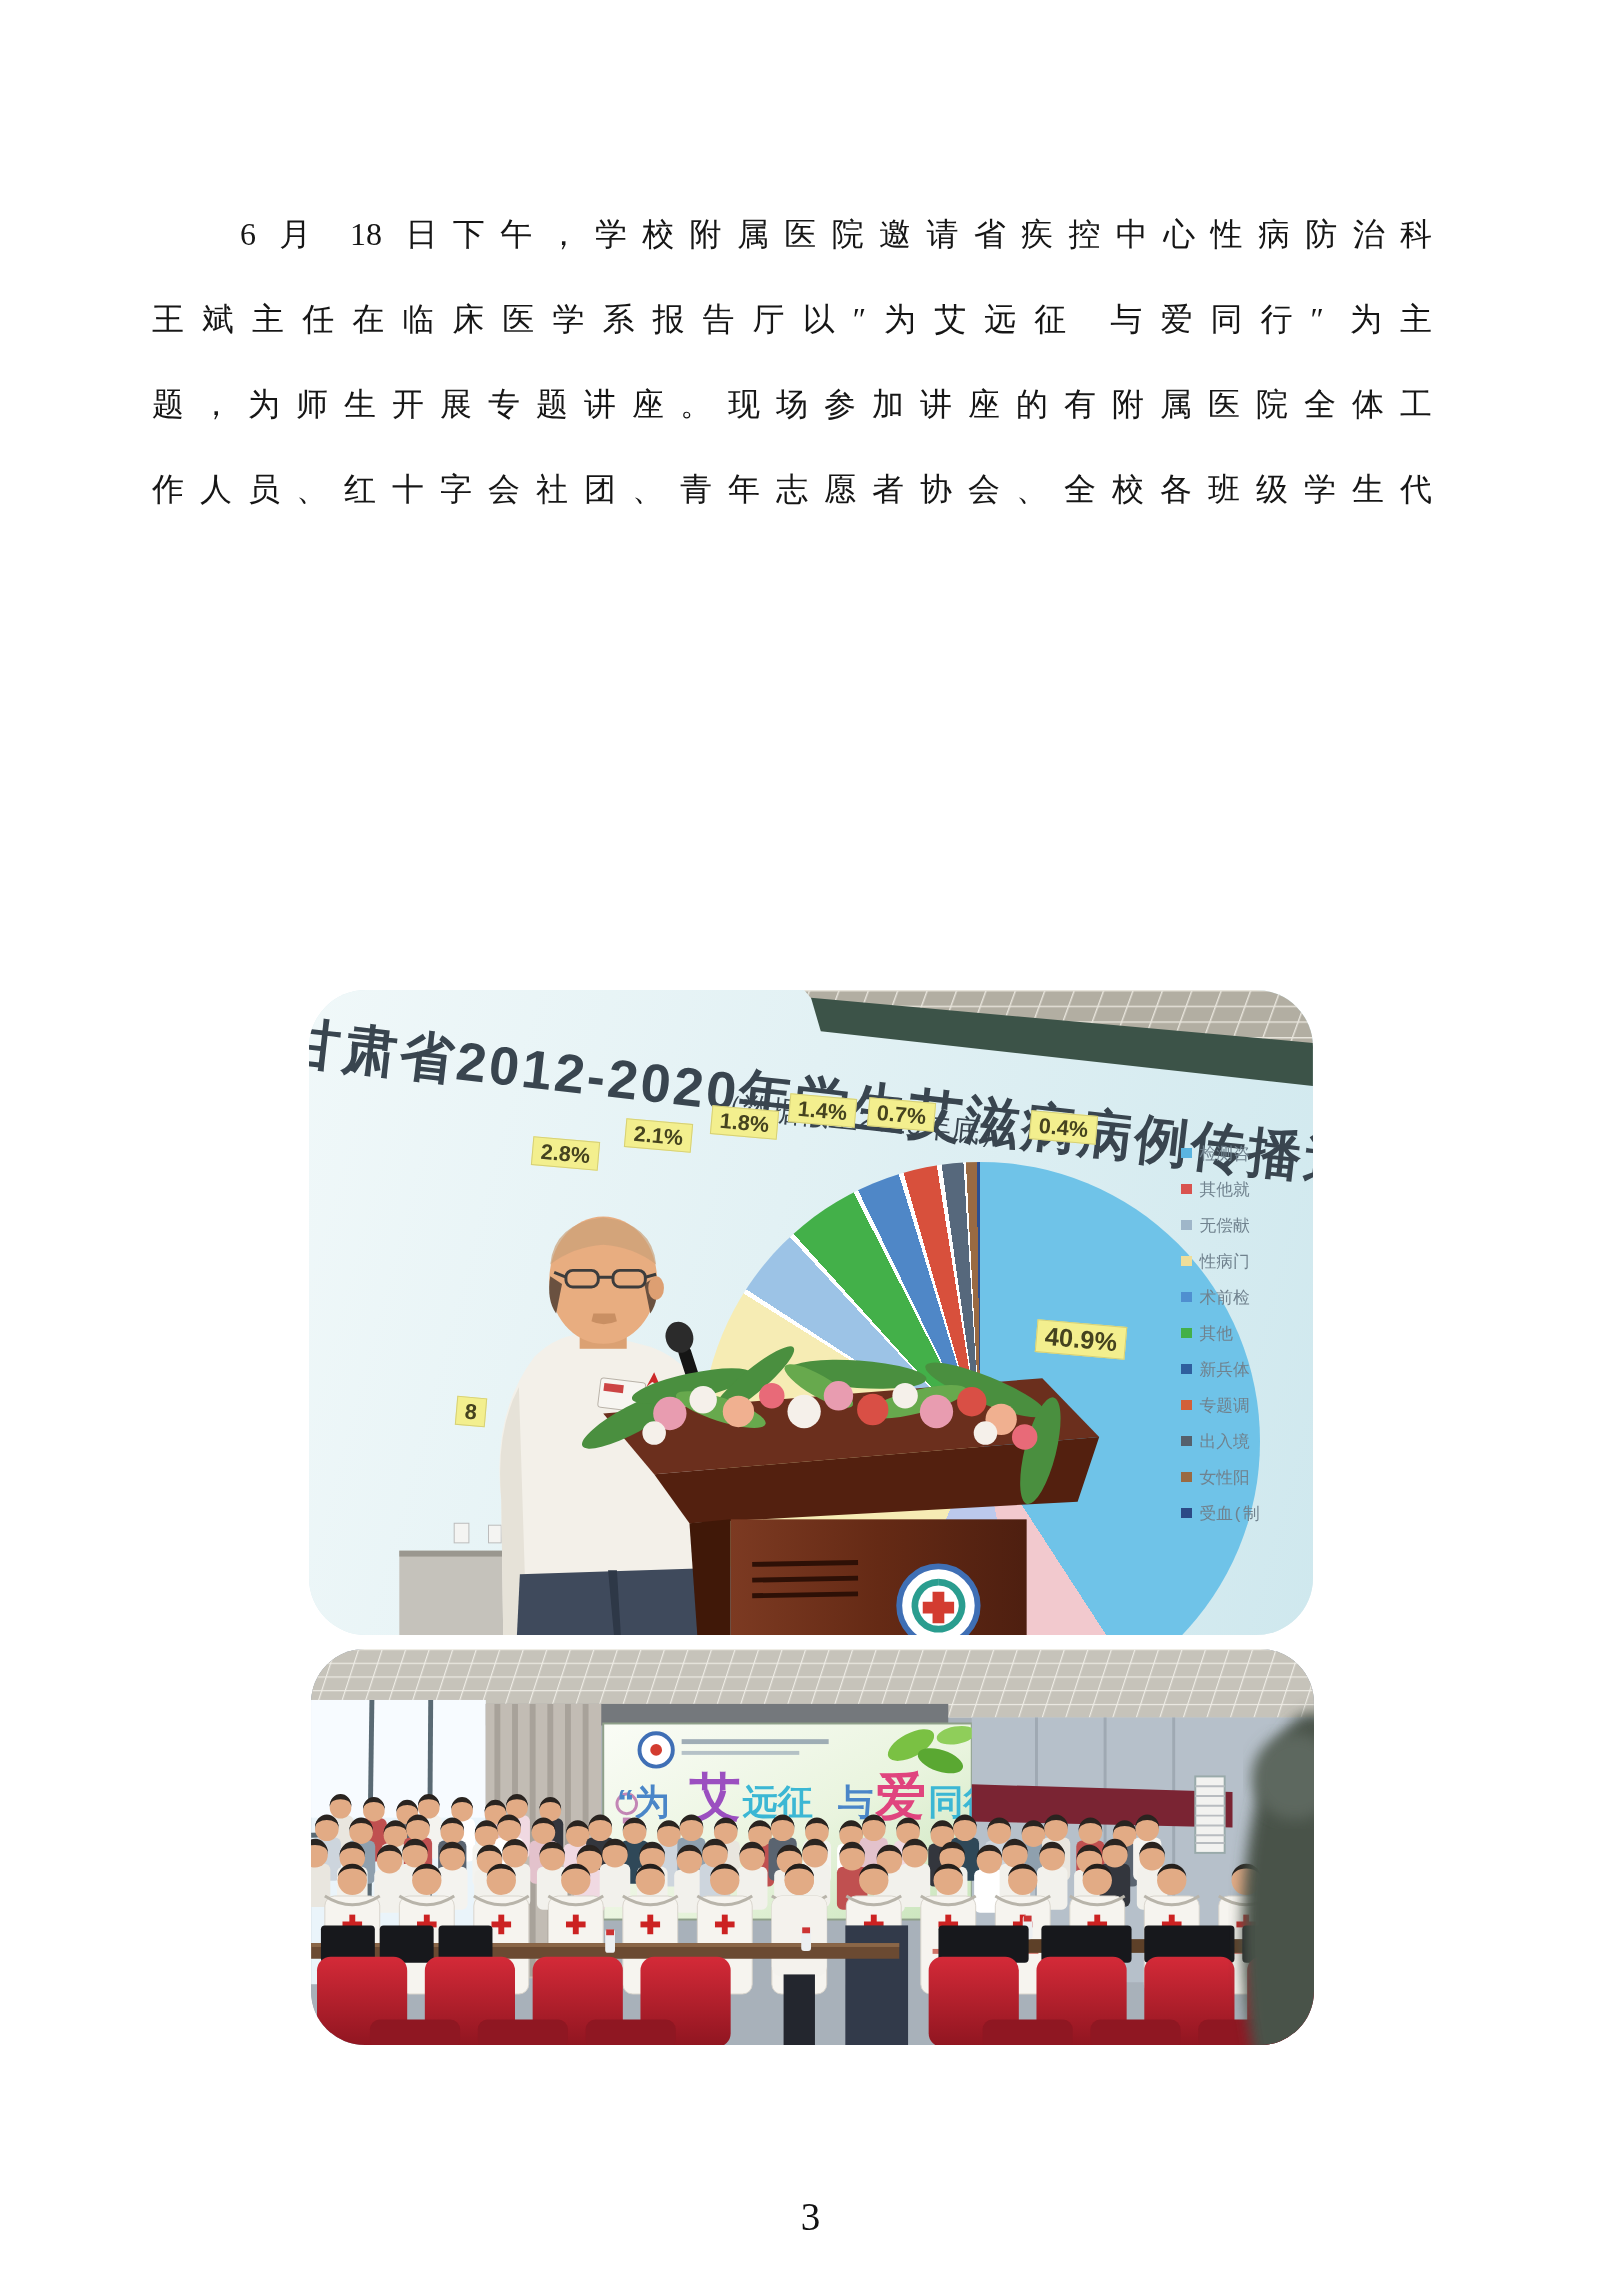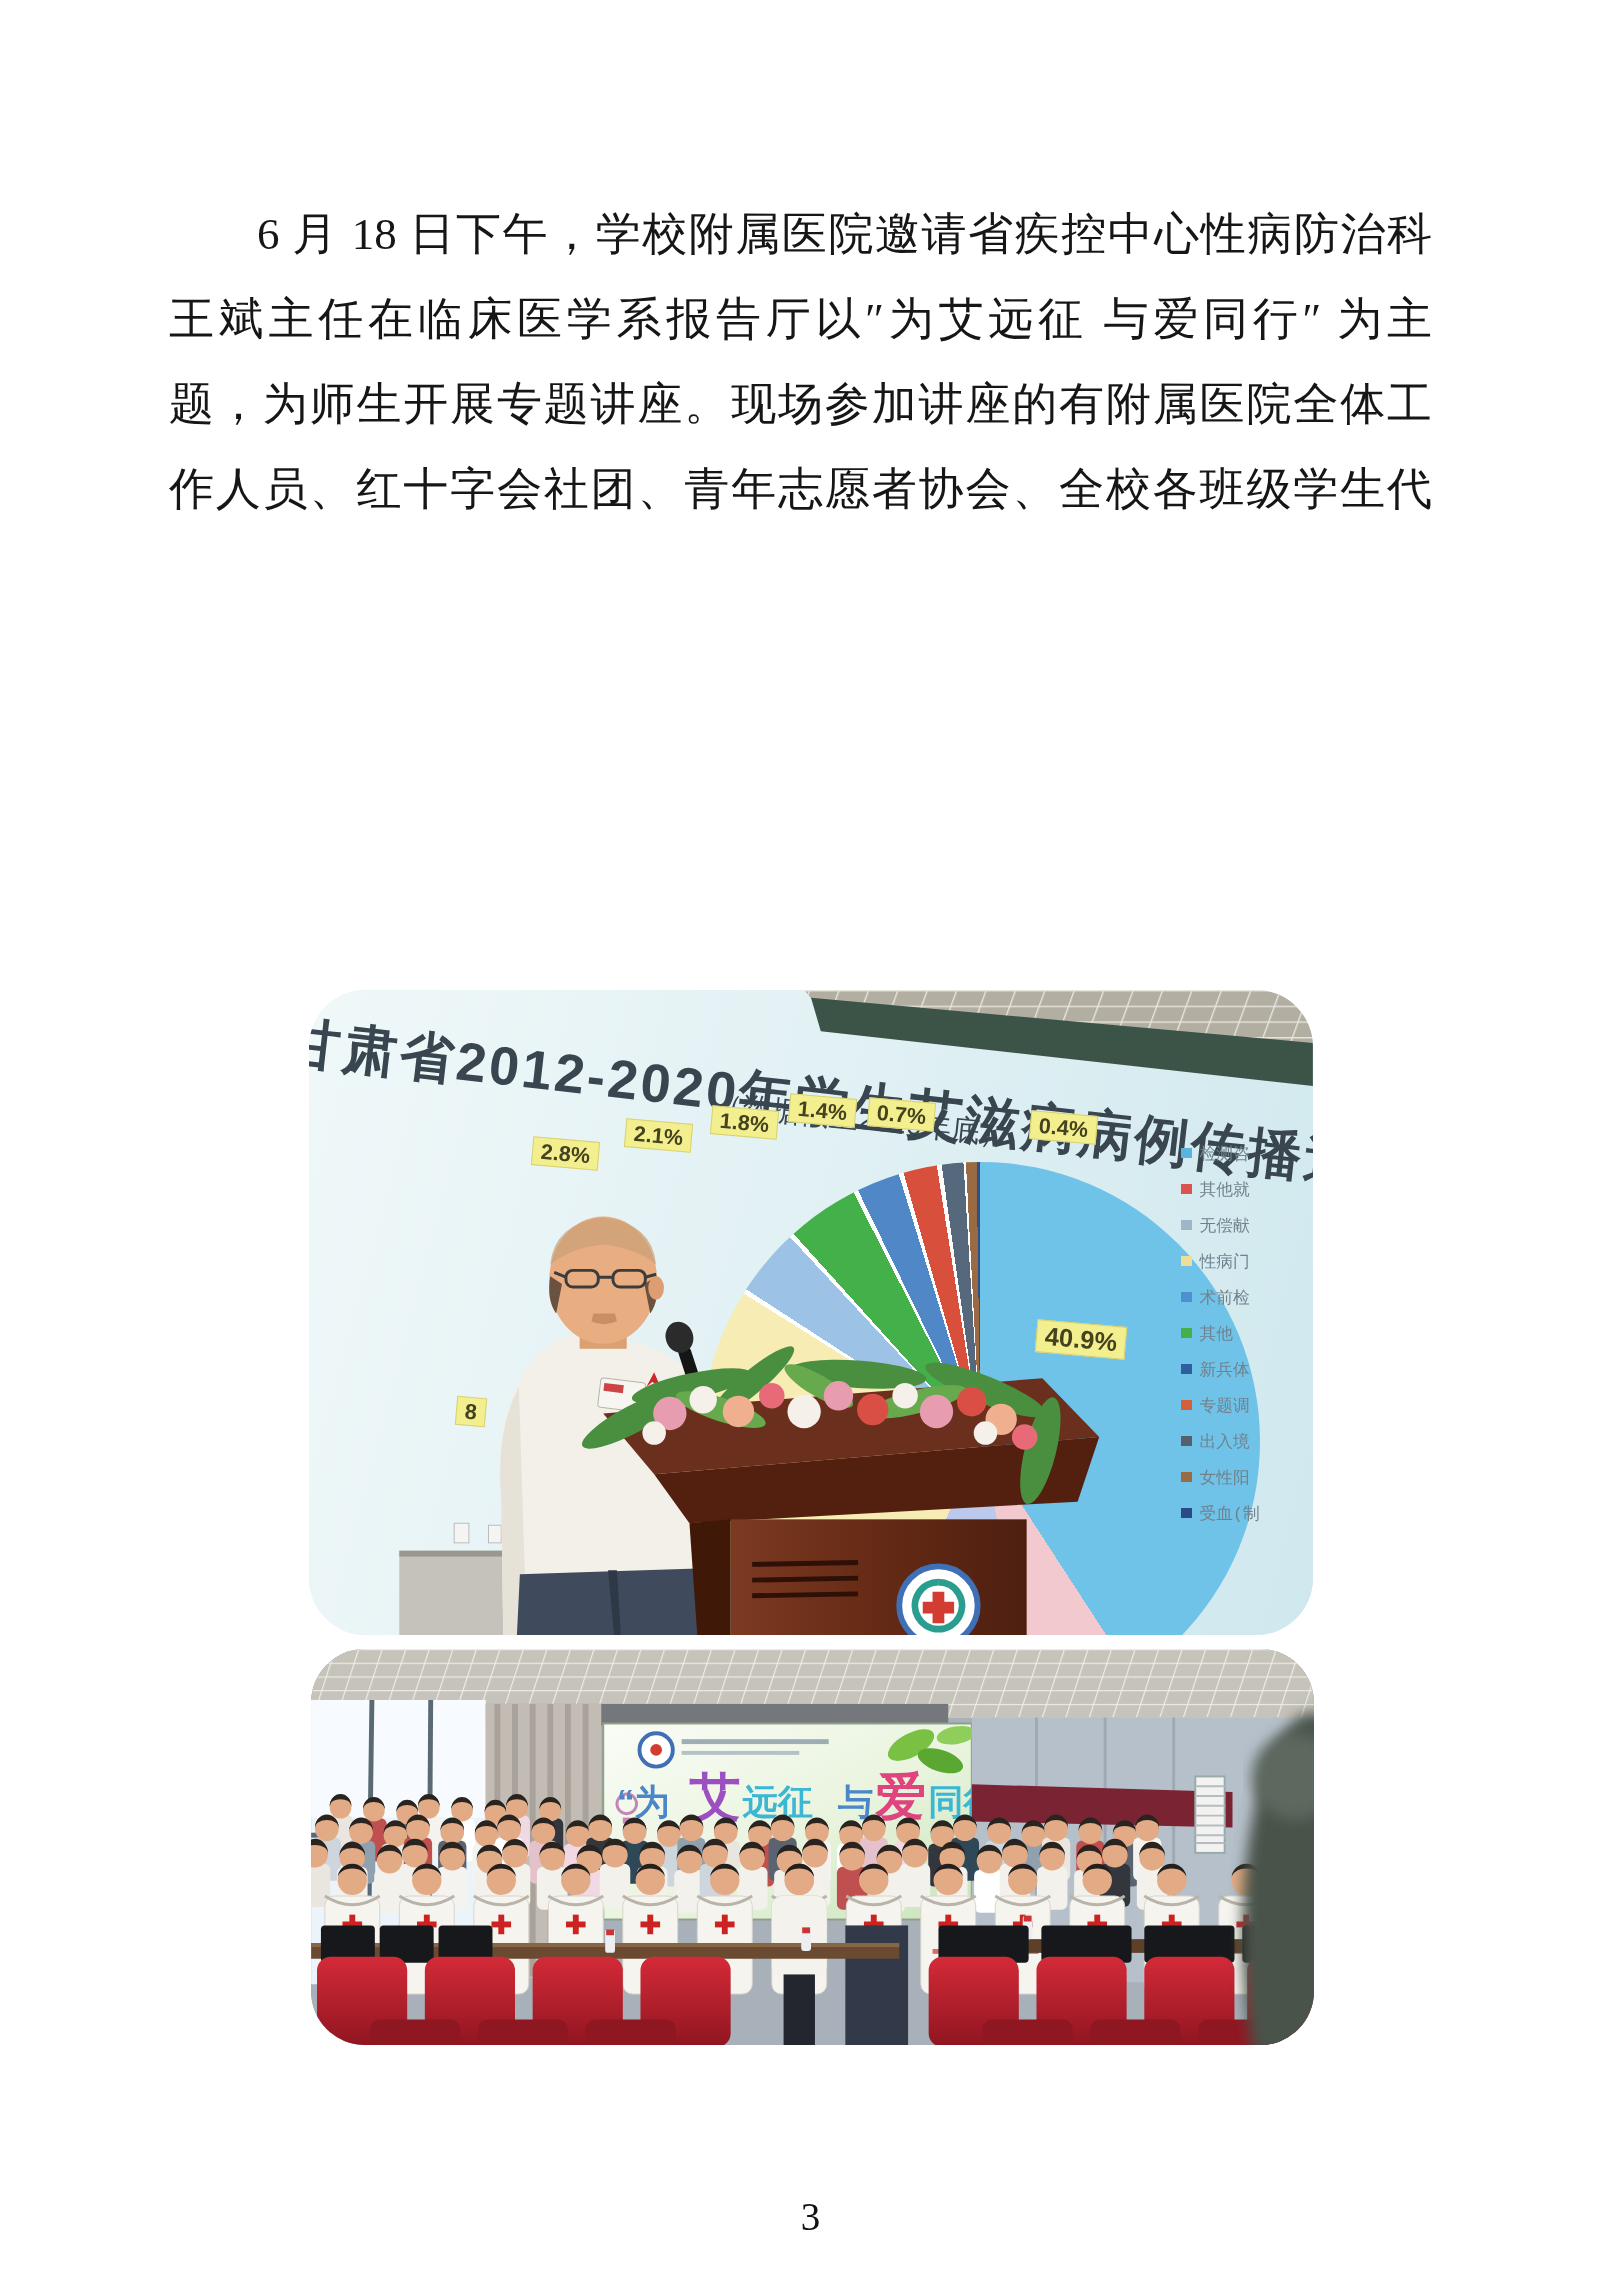--- a/index.html
+++ b/index.html
@@ -1,21 +1,21 @@
 <!DOCTYPE html>
 <html><head>
 <meta charset="utf-8">
 <style>
   html,body{margin:0;padding:0;background:#888;}
   .page{position:relative;width:1621px;height:2293px;background:#ffffff;overflow:hidden;
         font-family:"Liberation Serif", serif;}
   
   .paragraph{position:absolute;left:152px;top:192px;width:1280px;color:#161616;}
-  .tline{height:85px;line-height:85px;font-size:45px;text-align:justify;text-align-last:justify;
-         text-justify:inter-character;overflow:hidden;margin-left:17px;}
+  .tline{height:85px;line-height:85px;font-size:32px;text-align:justify;text-align-last:justify;
+         text-justify:inter-character;overflow:hidden;}
   .tline.first{text-indent:88px;}
   .tline.last{text-align-last:left;}
   
   .photo{position:absolute;overflow:hidden;background:#dfeef2;}
   #photo1{left:309px;top:990px;width:1004px;height:645px;border-radius:57px;}
   #photo2{left:311px;top:1649px;width:1003px;height:396px;border-radius:54px;background:#9fa8b2;}
   .layer{position:absolute;left:0;top:0;width:100%;height:100%;}
   
   #p1-bg{background:linear-gradient(105deg,#f0f8f9 0%,#e2f1f4 45%,#cfe8ee 100%);z-index:1;}
   #p1-svg{z-index:5;pointer-events:none;}

